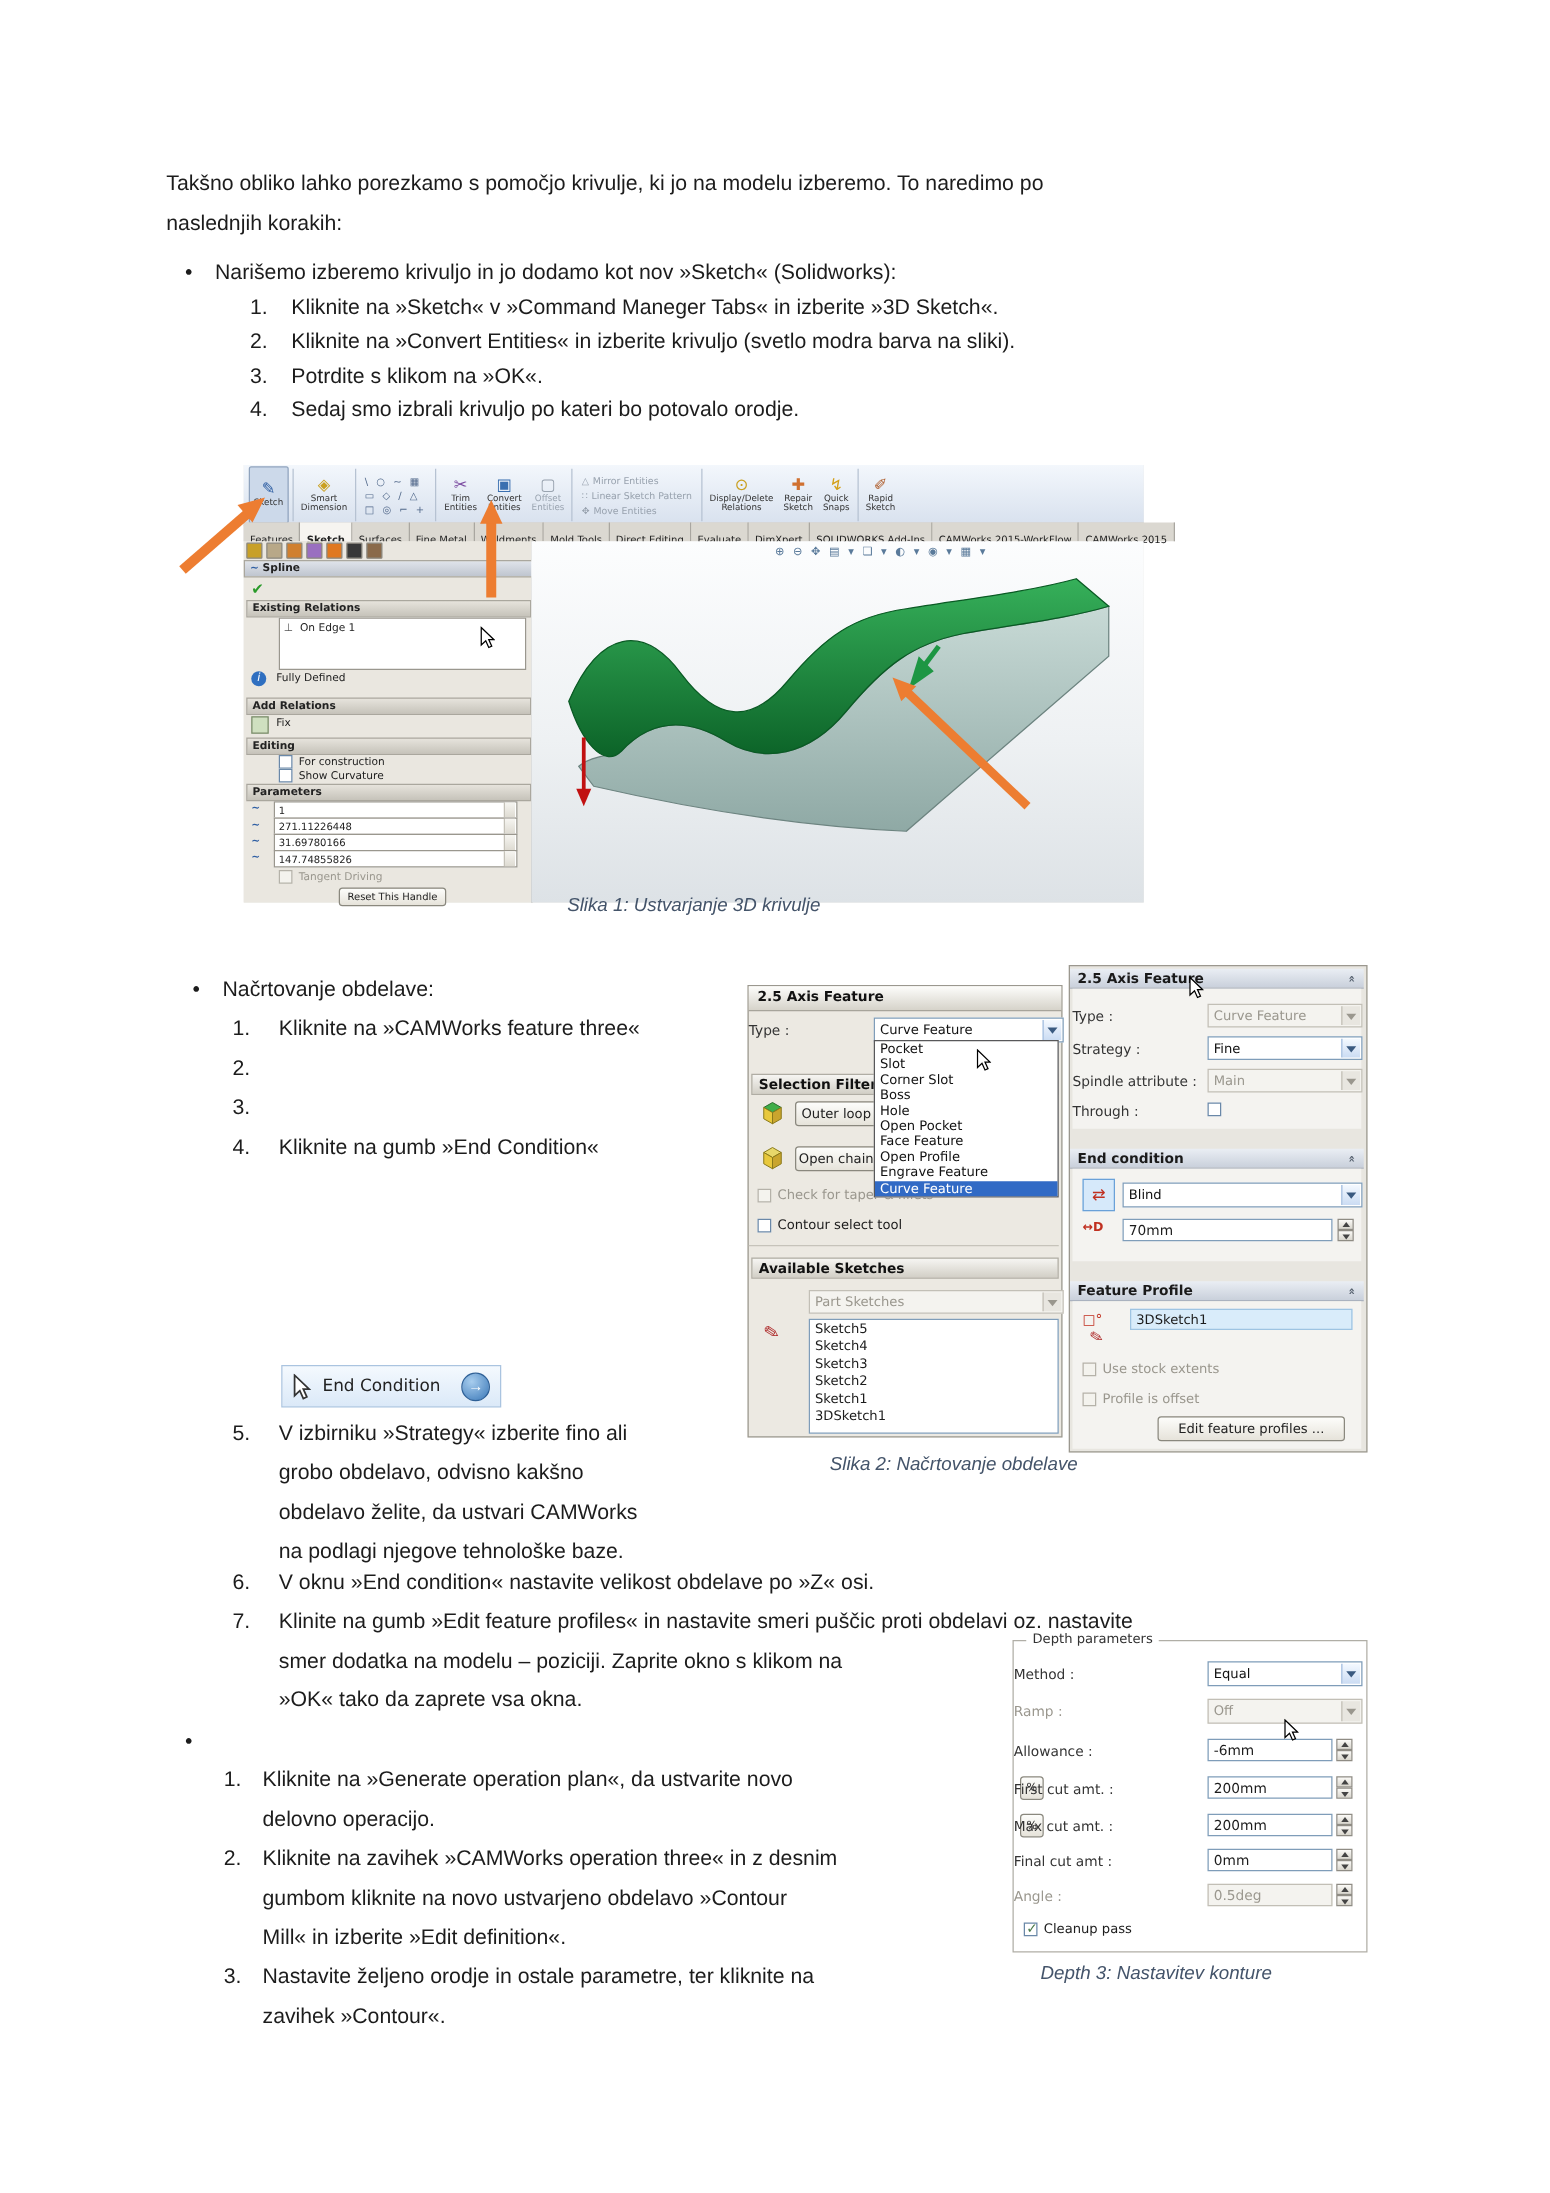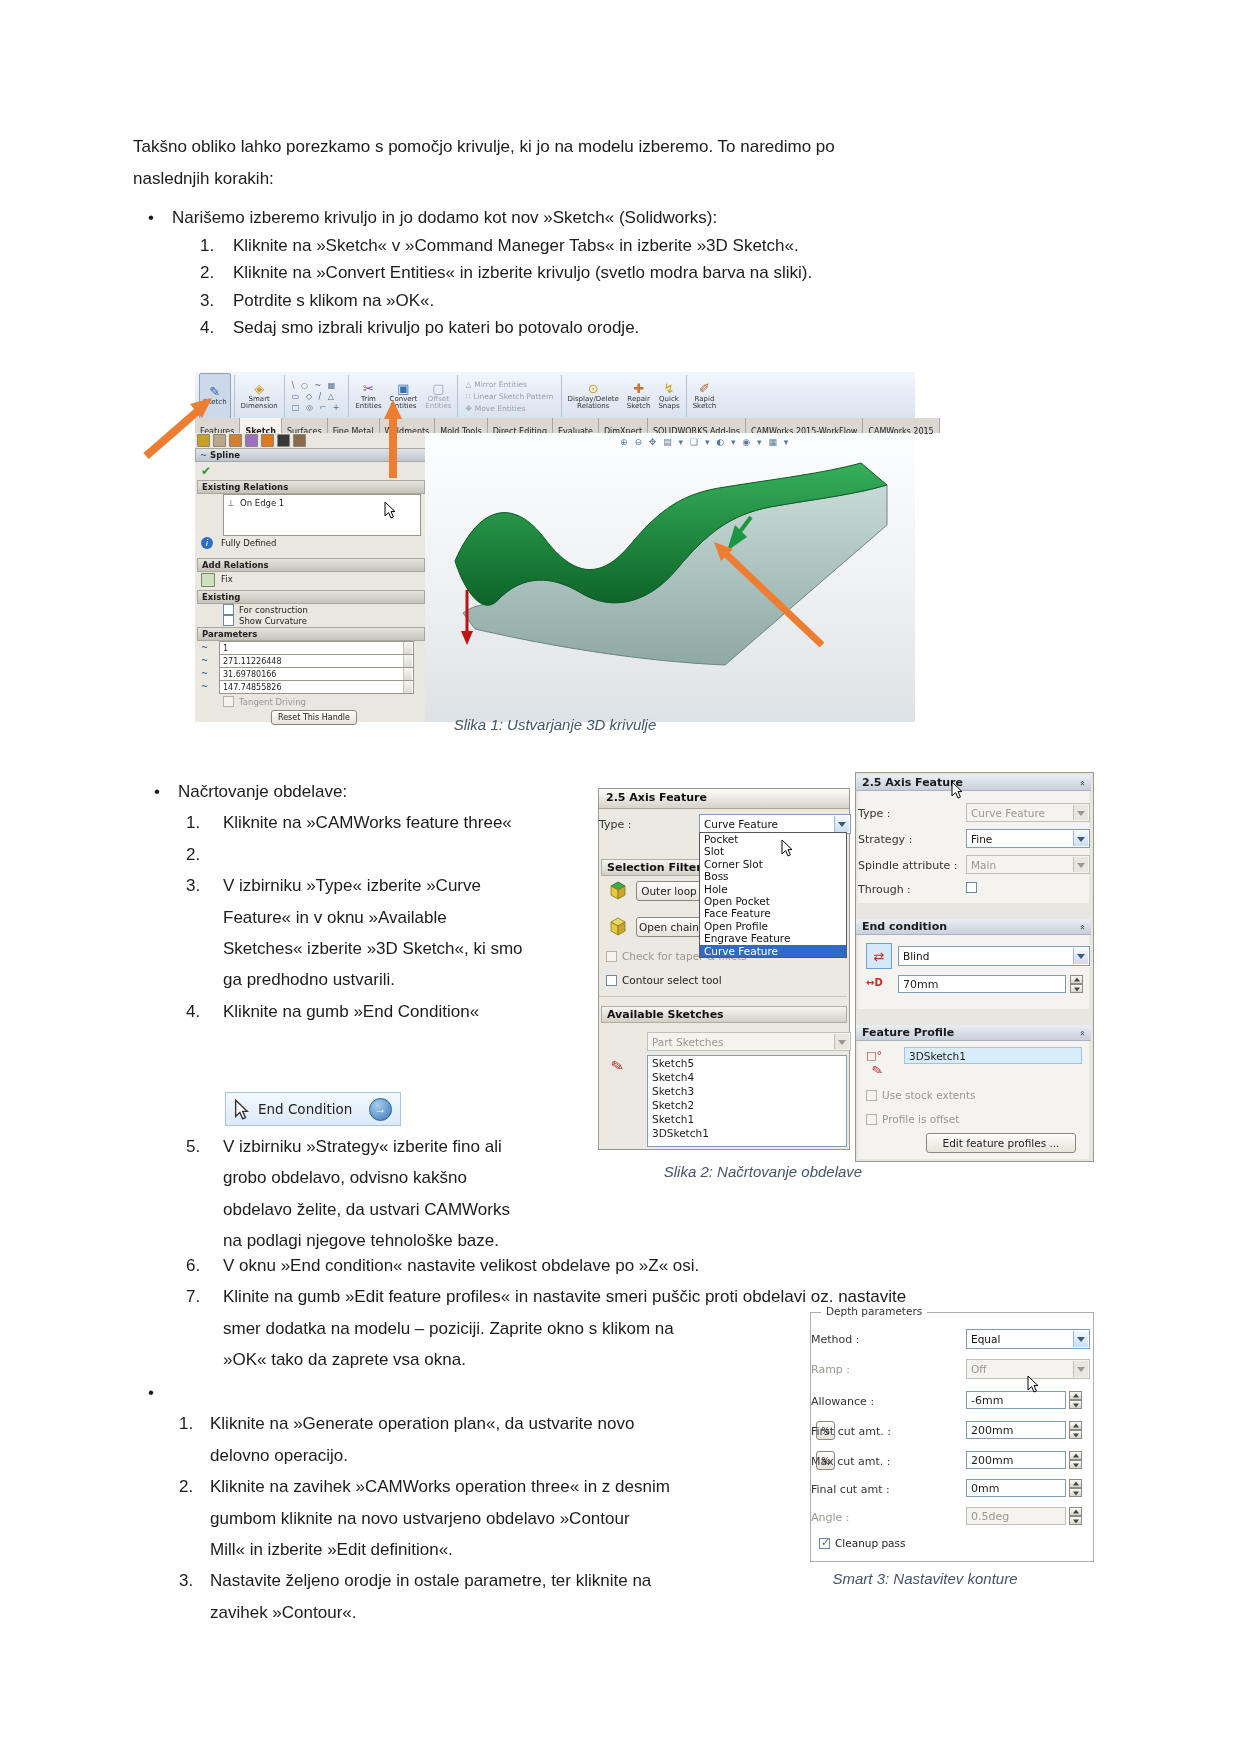--- a/index.html
+++ b/index.html
@@ -246,21 +246,21 @@
       <span style="position:absolute;left:16px;top:3px">On Edge 1</span>
       <svg style="position:absolute;left:160px;top:6px" width="12" height="18" viewBox="0 0 12 18">
           <path d="M1,1 L1,15 L4.6,11.6 L7,17 L9.4,15.9 L7,10.6 L11,10.6 Z" fill="#fff" stroke="#000" stroke-width="1"></path>
         </svg>
     </div>
     <div class="abs" style="left:6px;top:104px;width:12px;height:12px;border-radius:50%;background:#2f6fc0;color:#fff;font-size:9px;text-align:center;line-height:12px;font-style:italic">i</div>
     <div class="abs" style="left:26px;top:105px">Fully Defined</div>
     <div class="bar" style="left:2px;top:125px">Add Relations</div>
     <div class="abs" style="left:6px;top:140px;width:12px;height:12px;background:#cfe0c0;border:1px solid #7a8a6a"></div>
     <div class="abs" style="left:26px;top:141px">Fix</div>
-    <div class="bar" style="left:2px;top:157px">Existing</div>
+    <div class="bar" style="left:2px;top:157px">Editing</div>
     <div class="cbrow" style="left:28px;top:171px">
       <span class="cb"></span>
       <span>For construction</span>
     </div>
     <div class="cbrow" style="left:28px;top:182px">
       <span class="cb"></span>
       <span>Show Curvature</span>
     </div>
     <div class="bar" style="left:2px;top:194px">Parameters</div>
     <div class="abs" style="left:6px;top:209px;color:#2f5fa3;font-weight:bold">~</div>
@@ -324,24 +324,20 @@
   </div>
   <div class="li2">
       <span class="num">1.</span>
       <span class="ml">Kliknite na »CAMWorks feature three«</span>
     </div>
   <div class="li2">
       <span class="num">2.</span>
     </div>
   <div class="li2">
       <span class="num">3.</span>
-      <span class="ml">V izbirniku »Type« izberite »Curve
-Feature« in v oknu »Available
-Sketches« izberite »3D Sketch«, ki smo
-ga predhodno ustvarili.</span>
     </div>
   <div class="li2">
       <span class="num">4.</span>
       <span class="ml">Kliknite na gumb »End Condition«</span>
     </div>
 </div>
 
 <div class="abs ec">
   <svg width="15" height="21" viewBox="0 0 12 18">
       <path d="M1,1 L1,15 L4.6,11.6 L7,17 L9.4,15.9 L7,10.6 L11,10.6 Z" fill="#fff" stroke="#333" stroke-width="1.2"></path>
@@ -581,20 +577,20 @@
       <b class="up"></b>
       <b class="dn"></b>
     </div>
 
   <div class="cbrow" style="left:8px;top:224px;font-size:10.5px">
     <span class="cb chk"></span>
     <span>Cleanup pass</span>
   </div>
 </div>
 
-<div class="abs caption" style="left:785px;top:1570px;width:280px">Smart 3: Nastavitev konture</div>
+<div class="abs caption" style="left:785px;top:1570px;width:280px">Depth 3: Nastavitev konture</div>
 
 <svg class="abs" style="left:0;top:0;pointer-events:none;z-index:40" width="1240" height="1754">
   <line x1="146" y1="456" x2="199" y2="410" stroke="#ED7D31" stroke-width="8"></line>
   <polygon points="212,398 202,418 190,404" fill="#ED7D31"></polygon>
   <line x1="393" y1="478" x2="393" y2="417" stroke="#ED7D31" stroke-width="8"></line>
   <polygon points="393,400 384,419 402,419" fill="#ED7D31"></polygon>
 </svg>
 
 </body></html>

